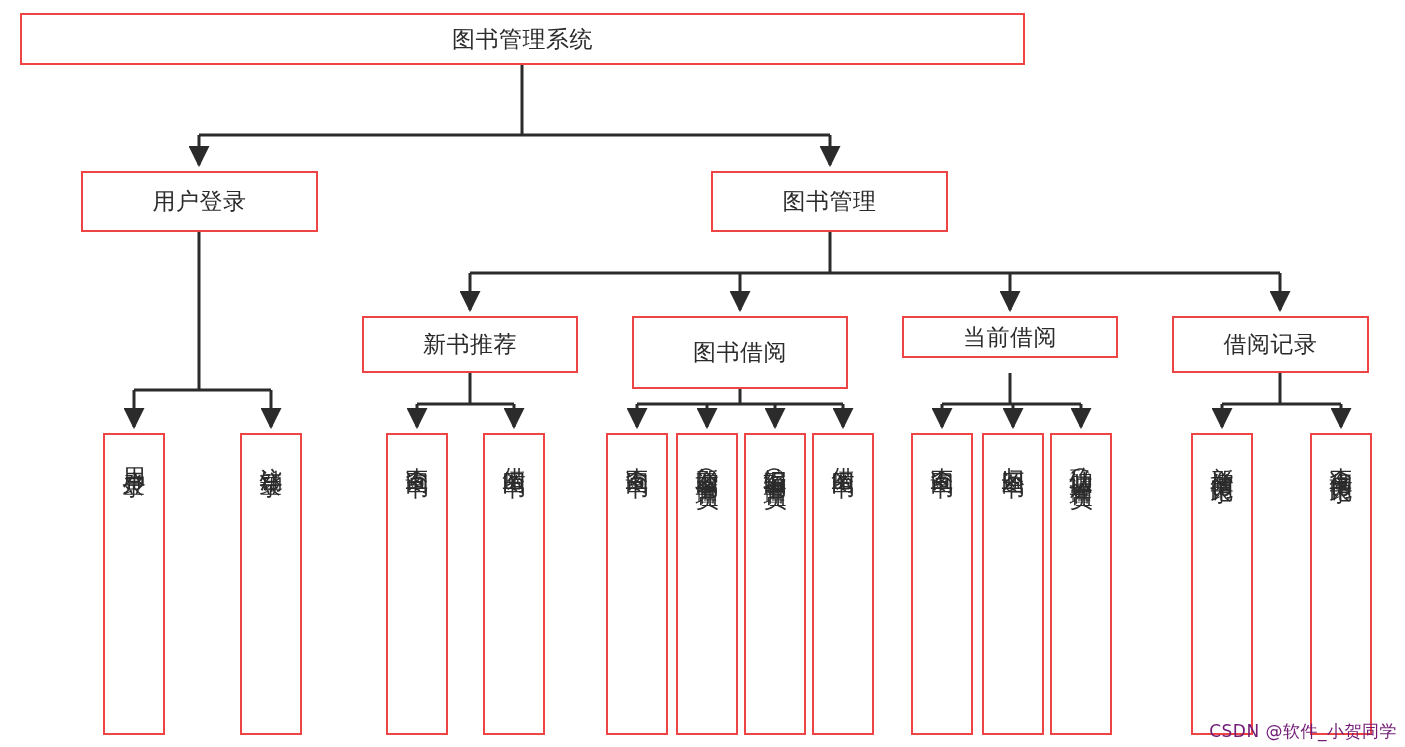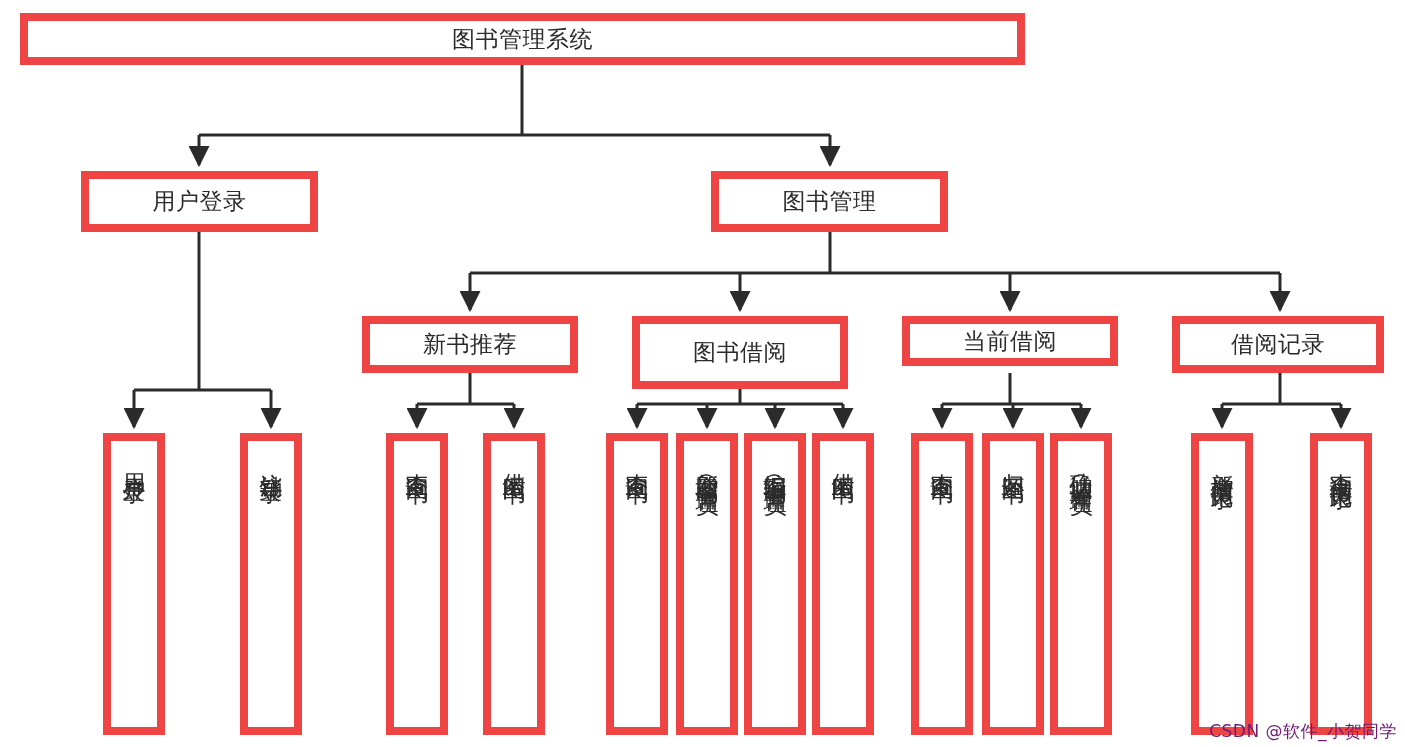--- a/index.html
+++ b/index.html
@@ -23,21 +23,21 @@
     left: 0;
     top: 0;
     width: 1405px;
     height: 747px;
     pointer-events: none;
   }
   .node {
     position: absolute;
     box-sizing: border-box;
     background: #ffffff;
-    border: 8px solid #ef4444;
+    border: 2px solid #ef4444;
     display: flex;
     align-items: center;
     justify-content: center;
     z-index: 2;
   }
   .node .label {
     color: #2b2b2b;
     line-height: 1.16;
     text-align: center;
     white-space: nowrap;
@@ -141,24 +141,24 @@
   <div class="node horiz" style="left: 711px; top: 171px; width: 237px; height: 61px;">
     <span class="label">图书管理</span>
   </div>
 
   <div class="node horiz" style="left: 362px; top: 316px; width: 216px; height: 57px;">
     <span class="label">新书推荐</span>
   </div>
   <div class="node horiz" style="left: 632px; top: 316px; width: 216px; height: 73px;">
     <span class="label">图书借阅</span>
   </div>
-  <div class="node horiz" style="left: 902px; top: 316px; width: 216px; height: 50px;">
+  <div class="node horiz" style="left: 902px; top: 316px; width: 216px; height: 42px;">
     <span class="label">当前借阅</span>
   </div>
-  <div class="node horiz" style="left: 1172px; top: 316px; width: 212px; height: 57px;">
+  <div class="node horiz" style="left: 1172px; top: 316px; width: 197px; height: 57px;">
     <span class="label">借阅记录</span>
   </div>
 
   <div class="node vert" style="left: 103px; top: 433px; width: 62px; height: 302px;">
     <span class="label">用户登录</span>
   </div>
   <div class="node vert" style="left: 240px; top: 433px; width: 62px; height: 302px;">
     <span class="label">注销登录</span>
   </div>
   <div class="node vert" style="left: 386px; top: 433px; width: 62px; height: 302px;">

